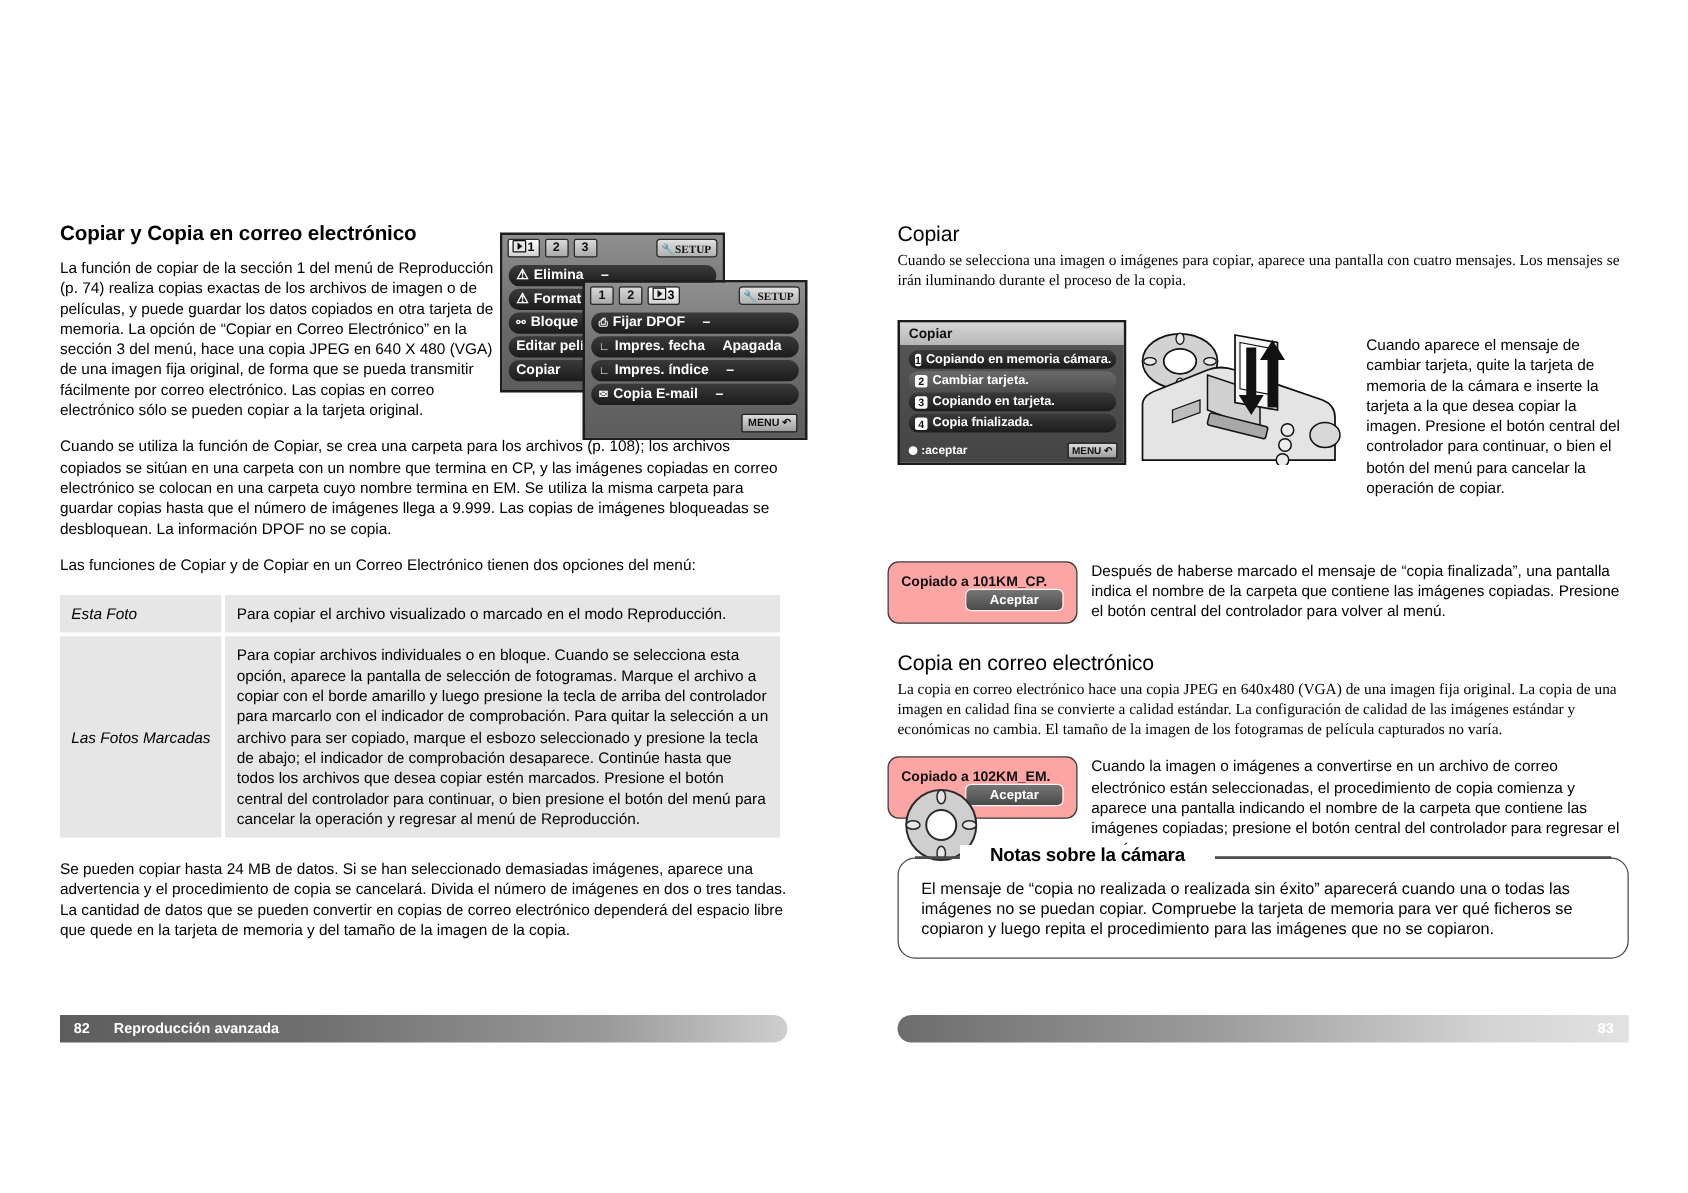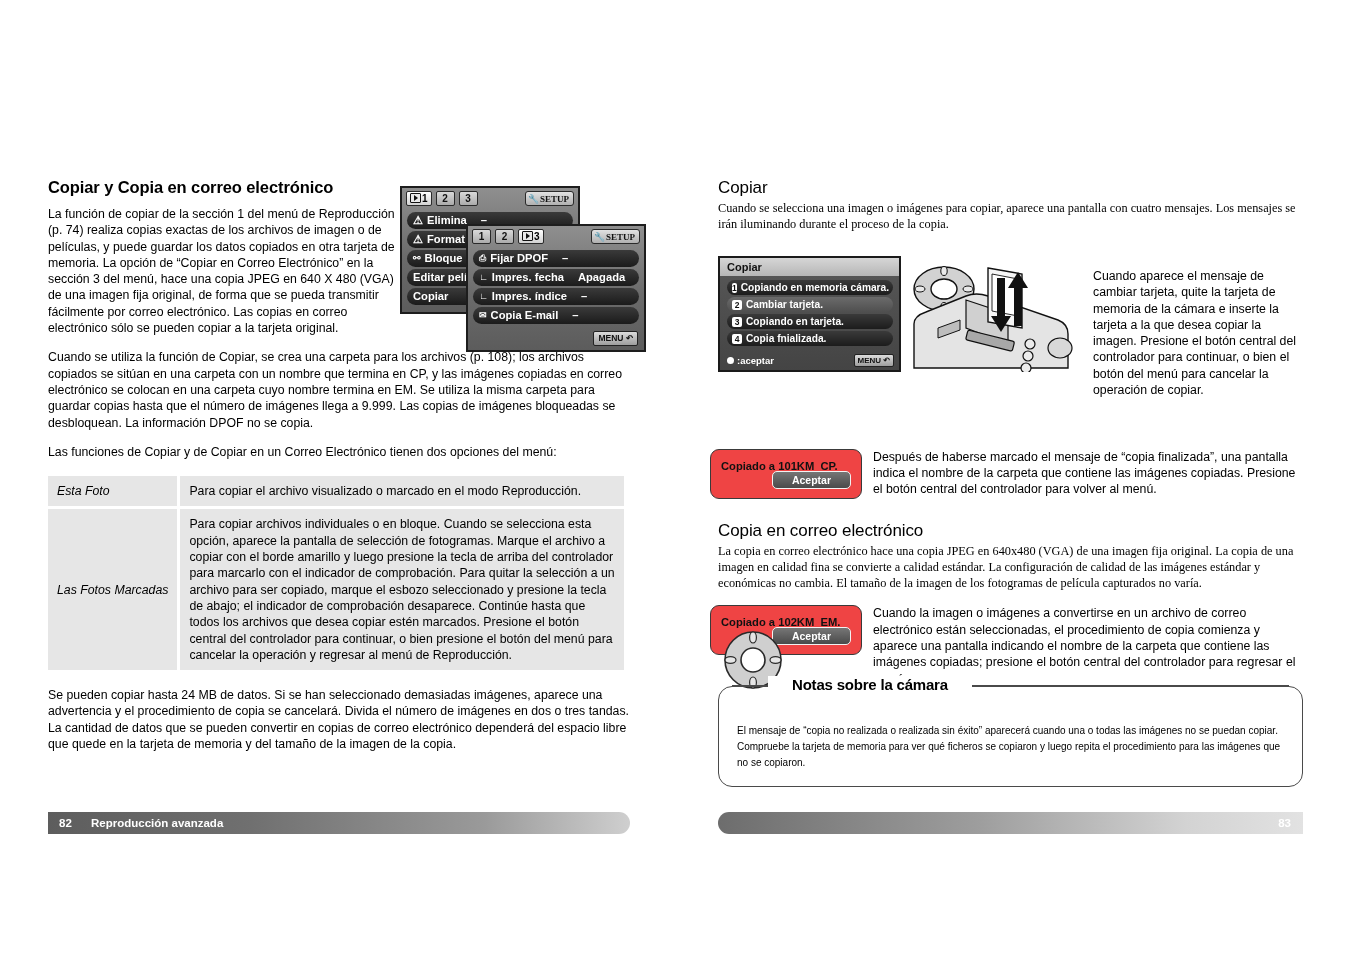--- a/index.html
+++ b/index.html
@@ -280,21 +280,21 @@
   
   .cam-illus {
     position: absolute;
     left: 190px; top: 78px;
     width: 178px; height: 116px;
   }
 
   
   .msgbox {
     position: absolute;
-    background: #ef4444;
+    background: #fca5a5;
     border: 1.6px solid #3a3a3a;
     border-radius: 9px;
     box-sizing: border-box;
   }
   .msgbox .mtext {
     font-size: 11.2px;
     font-weight: bold;
     color: #111;
     padding: 10px 0 0 10px;
   }
@@ -339,23 +339,22 @@
     font-weight: bold;
     letter-spacing: -0.2px;
   }
   .notes-rule-l, .notes-rule-r {
     position: absolute;
     top: -1px;
     height: 1.5px;
     background: #4a4a4a;
   }
   .notes-body {
-    font-size: 10px;
+    font-size: 13px;
     line-height: 16.2px;
-    margin-top: 20px;
   }
 
   
   .footer {
     position: absolute;
     height: 22px;
     top: 812px;
     box-sizing: border-box;
   }
   .footer-left {

